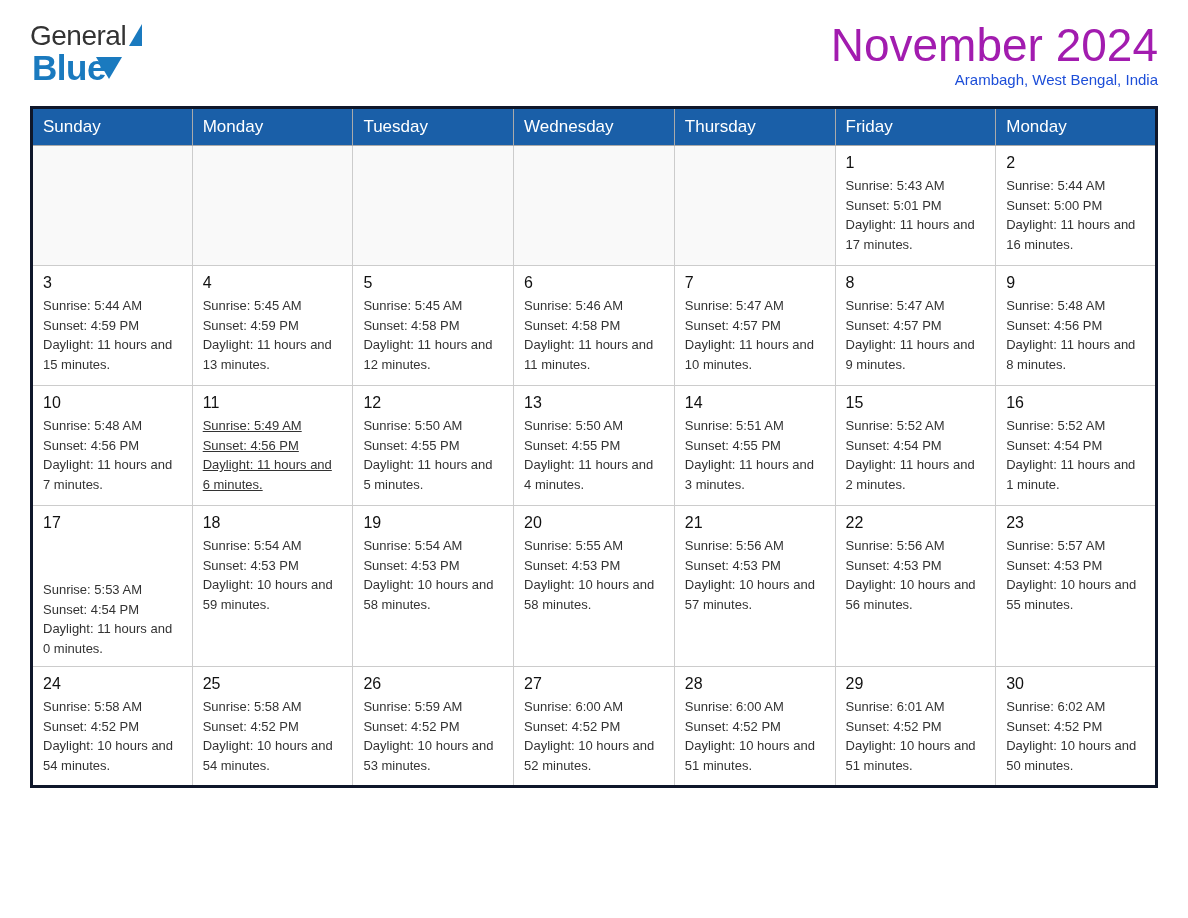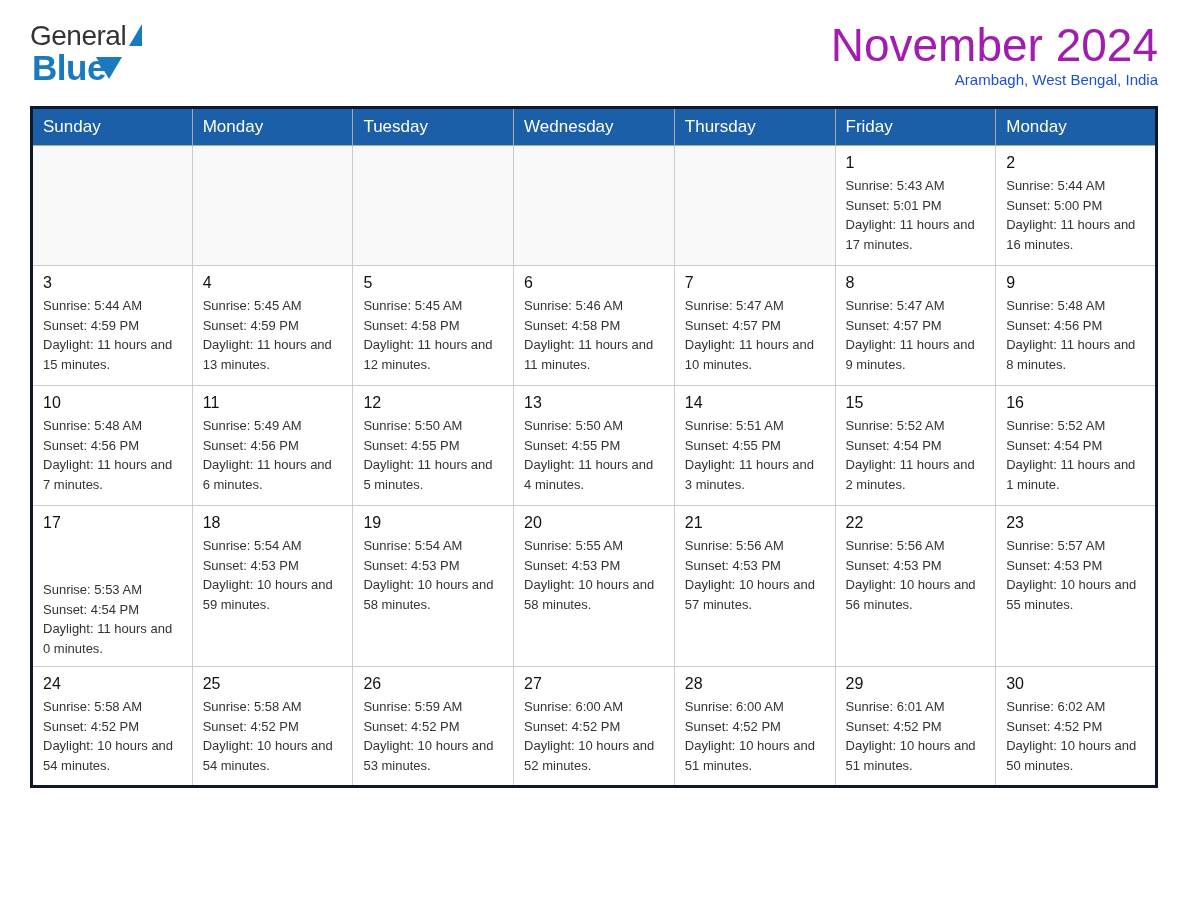--- a/index.html
+++ b/index.html
@@ -192,21 +192,21 @@
       </tr>
       <tr>
         <td>
           <div class="day-number">10</div>
           <div class="day-info" style="white-space: pre-line;">Sunrise: 5:48 AM
 Sunset: 4:56 PM
 Daylight: 11 hours and 7 minutes.</div>
         </td>
         <td>
           <div class="day-number">11</div>
-          <div class="day-info" style="white-space: pre-line;">Sunrise: 5:49 AM
+          <div class="day-info" style="white-space: pre-line; text-decoration: underline;">Sunrise: 5:49 AM
 Sunset: 4:56 PM
 Daylight: 11 hours and 6 minutes.</div>
         </td>
         <td>
           <div class="day-number">12</div>
           <div class="day-info" style="white-space: pre-line;">Sunrise: 5:50 AM
 Sunset: 4:55 PM
 Daylight: 11 hours and 5 minutes.</div>
         </td>
         <td>

